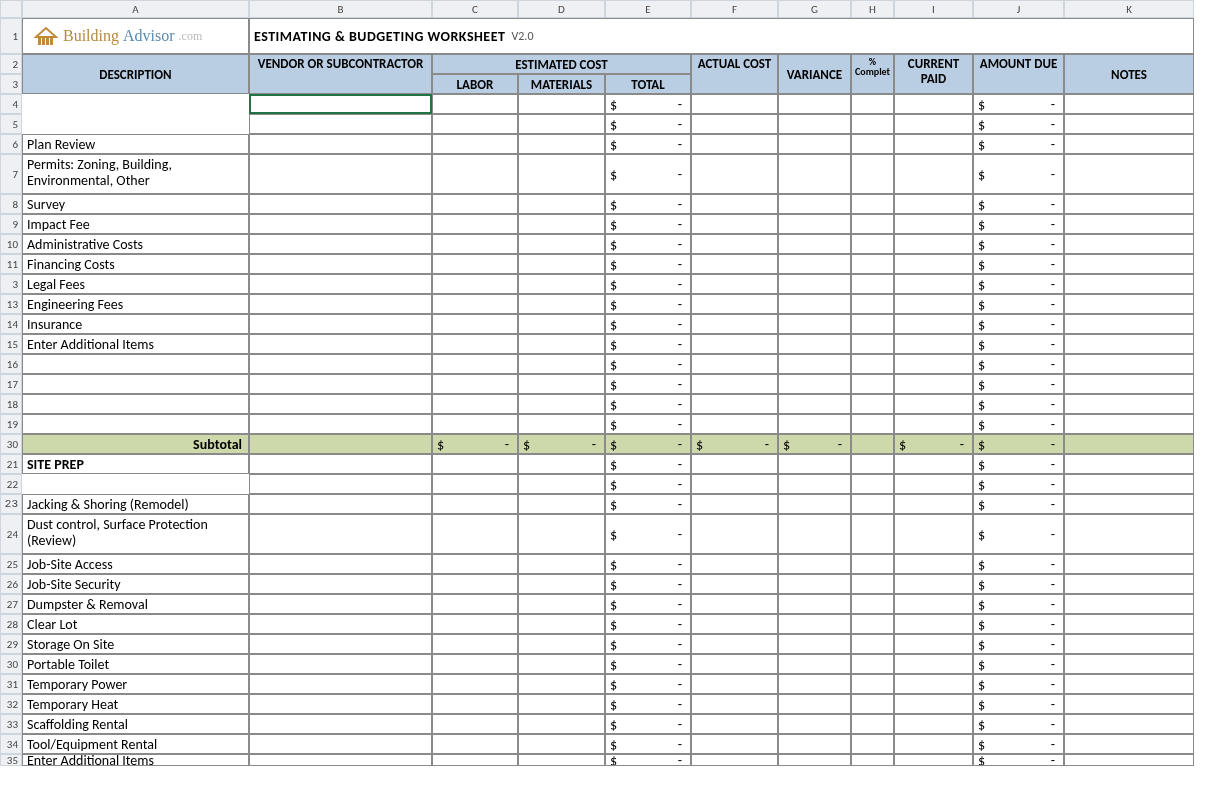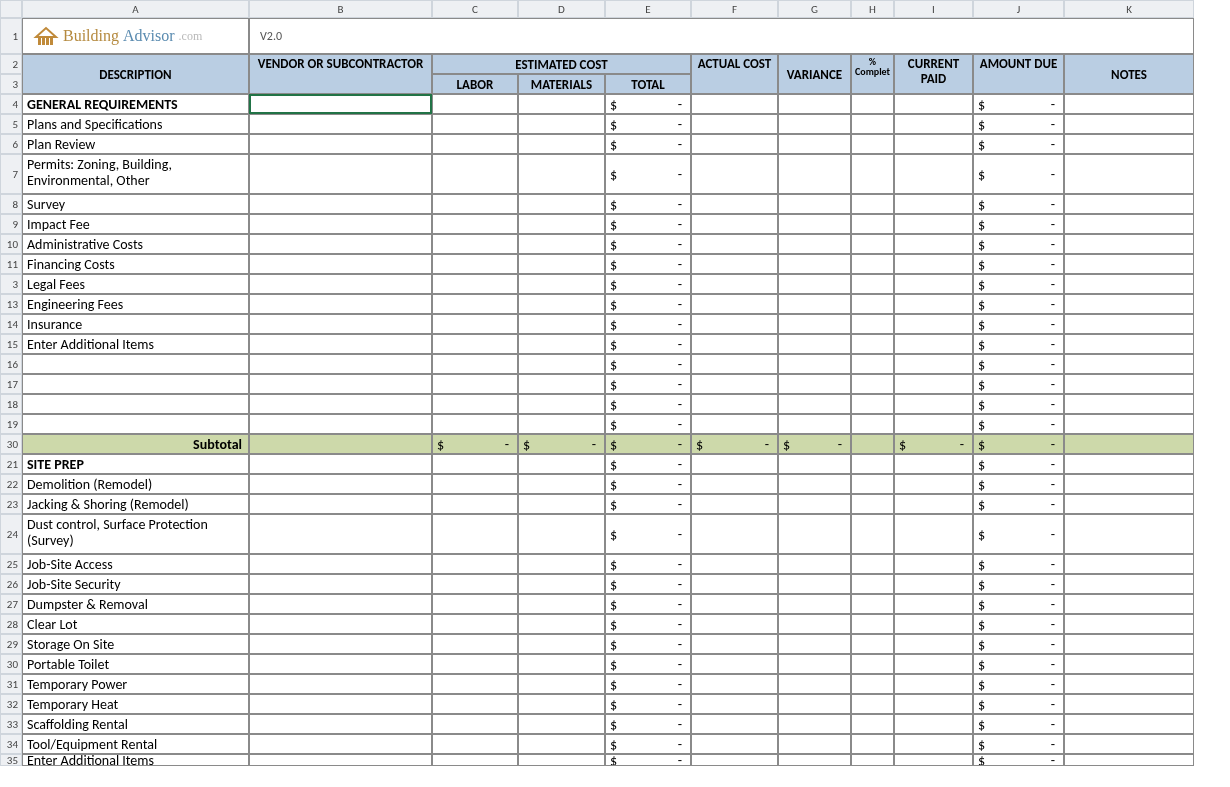--- a/index.html
+++ b/index.html
@@ -80,56 +80,55 @@
   <rect x="9" y="12" width="3" height="8" fill="#c08a3a"></rect>
   <rect x="13" y="12" width="3" height="8" fill="#c08a3a"></rect>
   <rect x="17" y="12" width="3" height="8" fill="#c08a3a"></rect>
 </svg>
         <span class="logo-text1">Building</span>
         <span class="logo-text2">Advisor</span>
         <span class="logo-text3">.com</span>
       </div>
     </div>
     <div class="cell title-row" style="grid-area: 2 / 3 / auto / span 10;">
+      <span class="title-text">ESTIMATING &amp; BUDGETING WORKSHEET</span>
       <span class="title-ver">V2.0</span>
     </div>
     <div class="rowhead" style="grid-area: 3 / 1;">2</div>
     <div class="rowhead" style="grid-area: 4 / 1;">3</div>
     <div class="cell hdr wrap" style="grid-area: 3 / 3 / span 2 / span 1;">VENDOR   OR SUBCONTRACTOR</div>
     <div class="cell hdr" style="grid-area: 3 / 2 / span 2 / span 1;">DESCRIPTION</div>
     <div class="cell hdr" style="grid-area: 3 / 4 / auto / span 3;">ESTIMATED COST</div>
     <div class="cell hdr" style="grid-area: 4 / 4;">LABOR</div>
     <div class="cell hdr" style="grid-area: 4 / 5;">MATERIALS</div>
     <div class="cell hdr" style="grid-area: 4 / 6;">TOTAL</div>
     <div class="cell hdr wrap" style="grid-area: 3 / 7 / span 2 / span 1;">ACTUAL COST</div>
     <div class="cell hdr" style="grid-area: 3 / 8 / span 2 / span 1;">VARIANCE</div>
     <div class="cell hdr small wrap" style="grid-area: 3 / 9 / span 2 / span 1;">% Complet</div>
     <div class="cell hdr wrap" style="grid-area: 3 / 10 / span 2 / span 1;">CURRENT PAID</div>
     <div class="cell hdr wrap" style="grid-area: 3 / 11 / span 2 / span 1;">AMOUNT DUE</div>
     <div class="cell hdr" style="grid-area: 3 / 12 / span 2 / span 1;">NOTES</div>
     <div class="rowhead" style="grid-area: 5 / 1;">4</div>
-    <div class="cell bold" style="grid-area: 5 / 2;">GENERAL REQUIREMENTS</div>
     <div class="cell selected" style="grid-area: 5 / 3;"></div>
     <div class="cell" style="grid-area: 5 / 4;"></div>
     <div class="cell" style="grid-area: 5 / 5;"></div>
     <div class="cell currency" style="grid-area: 5 / 6;">
       <span class="sym">$</span>
       <span class="dash">-</span>
     </div>
     <div class="cell" style="grid-area: 5 / 7;"></div>
     <div class="cell" style="grid-area: 5 / 8;"></div>
     <div class="cell" style="grid-area: 5 / 9;"></div>
     <div class="cell" style="grid-area: 5 / 10;"></div>
     <div class="cell currency" style="grid-area: 5 / 11;">
       <span class="sym">$</span>
       <span class="dash">-</span>
     </div>
     <div class="cell" style="grid-area: 5 / 12;"></div>
     <div class="rowhead" style="grid-area: 6 / 1;">5</div>
-    <div class="cell" style="grid-area: 6 / 2;">Plans and Specifications</div>
     <div class="cell" style="grid-area: 6 / 3;"></div>
     <div class="cell" style="grid-area: 6 / 4;"></div>
     <div class="cell" style="grid-area: 6 / 5;"></div>
     <div class="cell currency" style="grid-area: 6 / 6;">
       <span class="sym">$</span>
       <span class="dash">-</span>
     </div>
     <div class="cell" style="grid-area: 6 / 7;"></div>
     <div class="cell" style="grid-area: 6 / 8;"></div>
     <div class="cell" style="grid-area: 6 / 9;"></div>
@@ -436,57 +435,56 @@
     <div class="cell" style="grid-area: 22 / 7;"></div>
     <div class="cell" style="grid-area: 22 / 8;"></div>
     <div class="cell" style="grid-area: 22 / 9;"></div>
     <div class="cell" style="grid-area: 22 / 10;"></div>
     <div class="cell currency" style="grid-area: 22 / 11;">
       <span class="sym">$</span>
       <span class="dash">-</span>
     </div>
     <div class="cell" style="grid-area: 22 / 12;"></div>
     <div class="rowhead" style="grid-area: 23 / 1;">22</div>
-    <div class="cell" style="grid-area: 23 / 2;">Demolition (Remodel)</div>
     <div class="cell" style="grid-area: 23 / 3;"></div>
     <div class="cell" style="grid-area: 23 / 4;"></div>
     <div class="cell" style="grid-area: 23 / 5;"></div>
     <div class="cell currency" style="grid-area: 23 / 6;">
       <span class="sym">$</span>
       <span class="dash">-</span>
     </div>
     <div class="cell" style="grid-area: 23 / 7;"></div>
     <div class="cell" style="grid-area: 23 / 8;"></div>
     <div class="cell" style="grid-area: 23 / 9;"></div>
     <div class="cell" style="grid-area: 23 / 10;"></div>
     <div class="cell currency" style="grid-area: 23 / 11;">
       <span class="sym">$</span>
       <span class="dash">-</span>
     </div>
     <div class="cell" style="grid-area: 23 / 12;"></div>
-    <div class="rowhead" style="grid-area: 24 / 1;">23</div>
+    <div class="rowhead" style="grid-area: 24 / 1; font-family: Liberation Mono, monospace;">23</div>
     <div class="cell" style="grid-area: 24 / 2;">Jacking &amp; Shoring (Remodel)</div>
     <div class="cell" style="grid-area: 24 / 3;"></div>
     <div class="cell" style="grid-area: 24 / 4;"></div>
     <div class="cell" style="grid-area: 24 / 5;"></div>
     <div class="cell currency" style="grid-area: 24 / 6;">
       <span class="sym">$</span>
       <span class="dash">-</span>
     </div>
     <div class="cell" style="grid-area: 24 / 7;"></div>
     <div class="cell" style="grid-area: 24 / 8;"></div>
     <div class="cell" style="grid-area: 24 / 9;"></div>
     <div class="cell" style="grid-area: 24 / 10;"></div>
     <div class="cell currency" style="grid-area: 24 / 11;">
       <span class="sym">$</span>
       <span class="dash">-</span>
     </div>
     <div class="cell" style="grid-area: 24 / 12;"></div>
     <div class="rowhead" style="grid-area: 25 / 1;">24</div>
-    <div class="cell wrap" style="grid-area: 25 / 2;">Dust control, Surface Protection (Survey)</div>
+    <div class="cell wrap" style="grid-area: 25 / 2;">Dust control, Surface Protection (Review)</div>
     <div class="cell" style="grid-area: 25 / 3;"></div>
     <div class="cell" style="grid-area: 25 / 4;"></div>
     <div class="cell" style="grid-area: 25 / 5;"></div>
     <div class="cell currency" style="grid-area: 25 / 6;">
       <span class="sym">$</span>
       <span class="dash">-</span>
     </div>
     <div class="cell" style="grid-area: 25 / 7;"></div>
     <div class="cell" style="grid-area: 25 / 8;"></div>
     <div class="cell" style="grid-area: 25 / 9;"></div>

